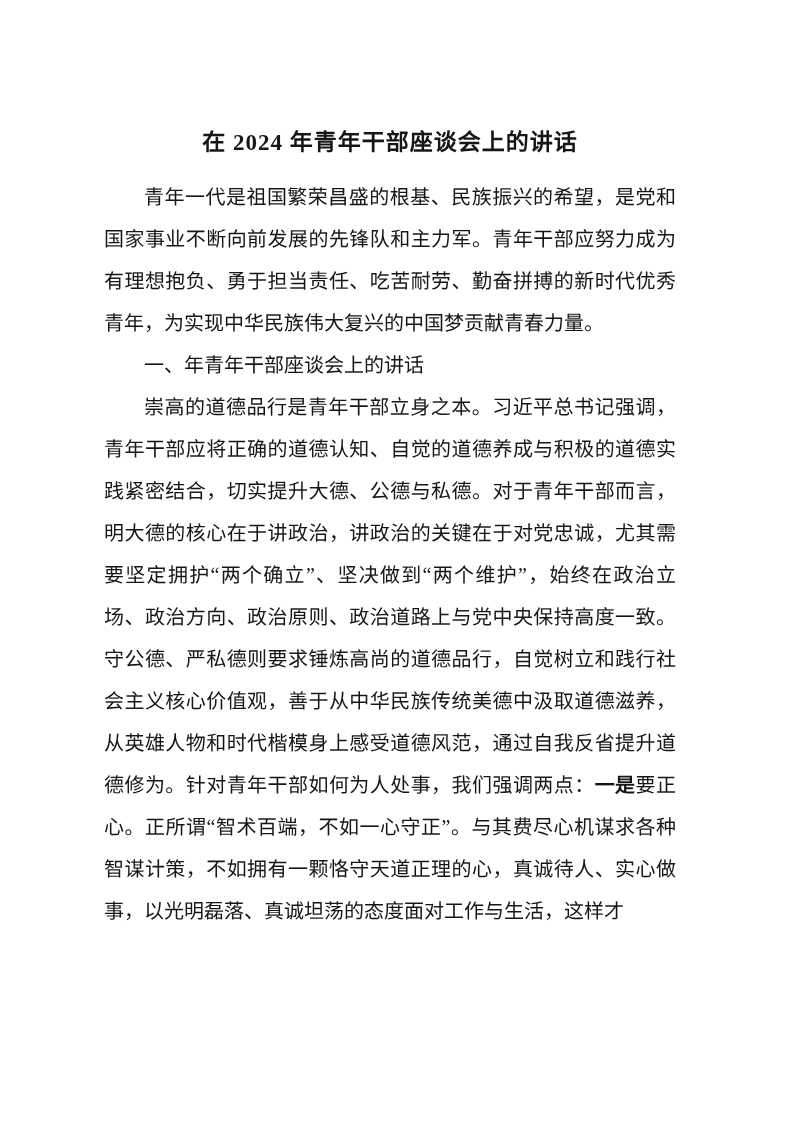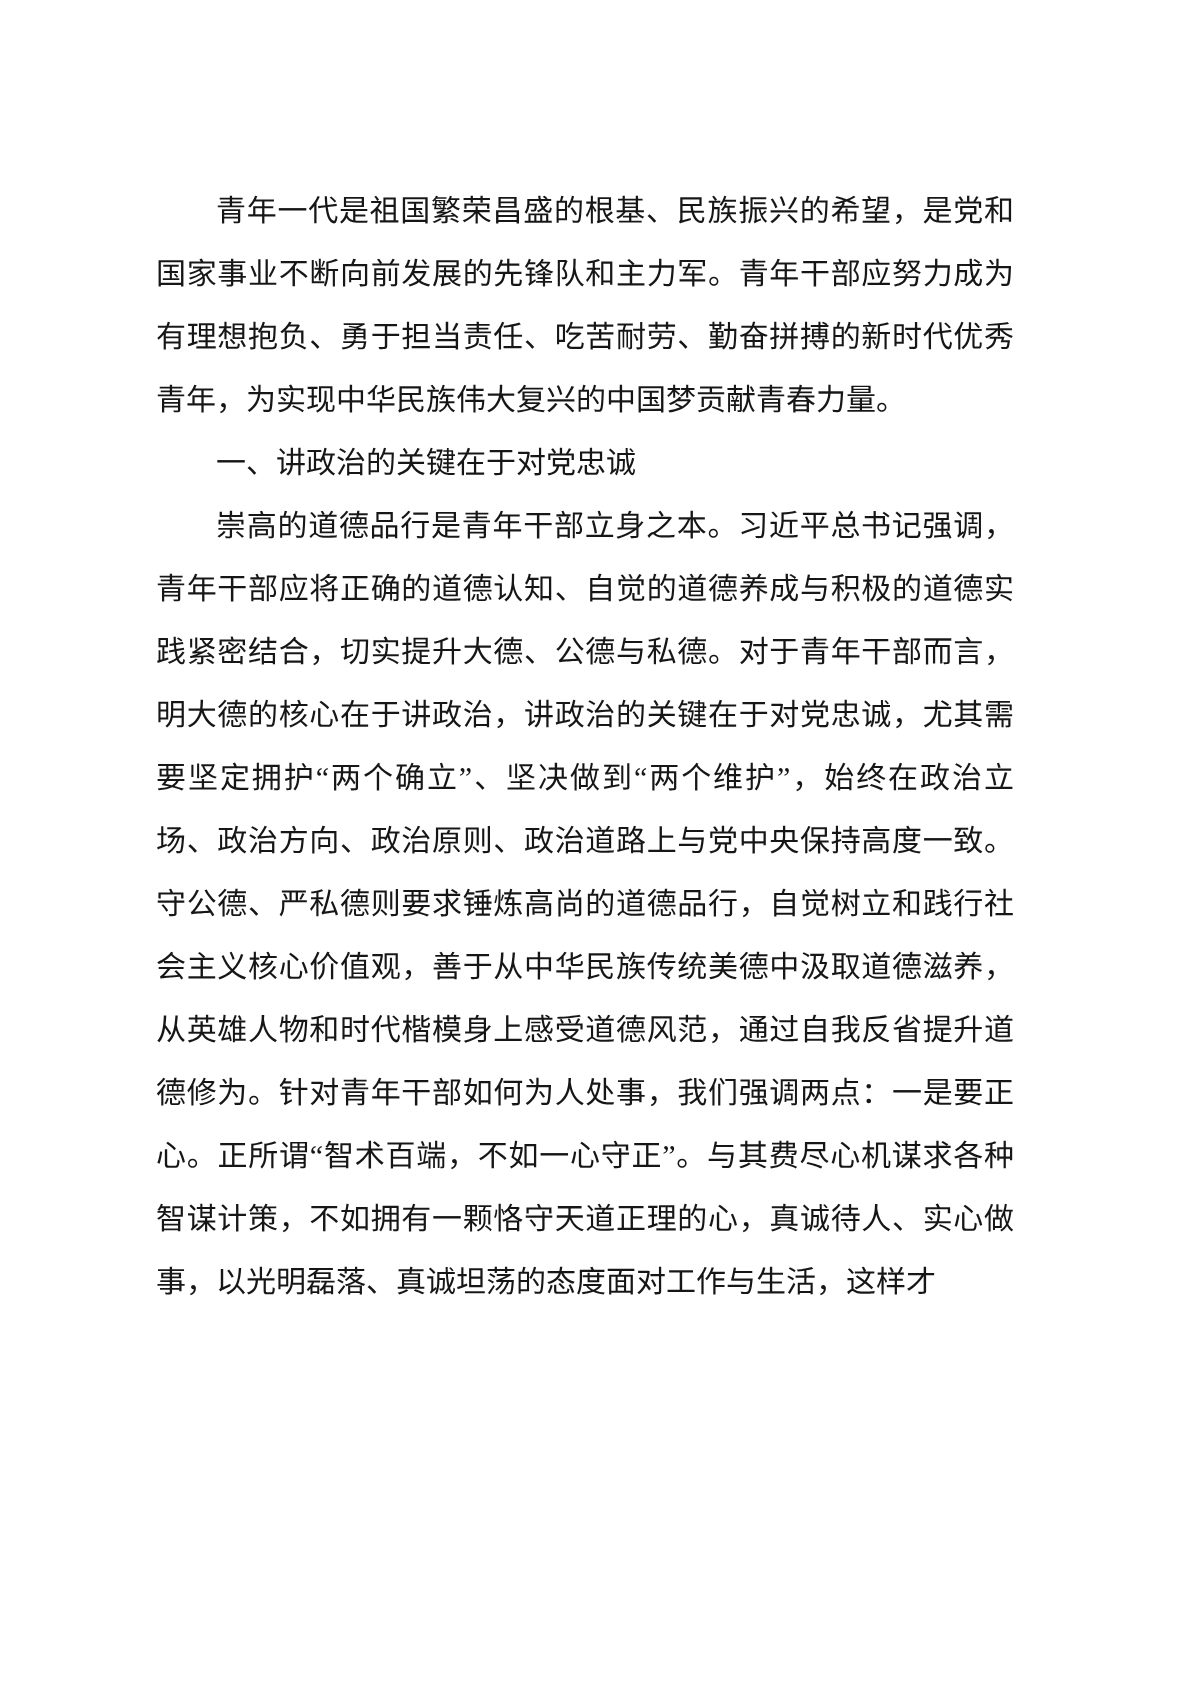--- a/index.html
+++ b/index.html
@@ -33,30 +33,31 @@
   .body-p {
     margin: 0;
     font-size: 20px;
     line-height: 42px;
     text-align: justify;
     text-justify: inter-ideograph;
     text-indent: 2em;
     letter-spacing: 0;
   }
   .run-bold {
-    font-weight: normal;
+    font-weight: bold;
   }
 </style>
 </head>
 <body>
 
 <div class="page">
   <div class="content">
 
+    <h1 class="doc-title">在 2024 年青年干部座谈会上的讲话</h1>
 
     <p class="body-p">青年一代是祖国繁荣昌盛的根基、民族振兴的希望，是党和国家事业不断向前发展的先锋队和主力军。青年干部应努力成为有理想抱负、勇于担当责任、吃苦耐劳、勤奋拼搏的新时代优秀青年，为实现中华民族伟大复兴的中国梦贡献青春力量。</p>
 
-    <p class="body-p">一、讲政治的关键在于对党忠诚</p>
+    <p class="body-p">一、年青年干部座谈会上的讲话</p>
 
     <p class="body-p"><span>崇高的道德品行是青年干部立身之本。习近平总书记强调，青年干部应将正确的道德认知、自觉的道德养成与积极的道德实践紧密结合，切实提升大德、公德与私德。对于青年干部而言，明大德的核心在于讲政治，讲政治的关键在于对党忠诚，尤其需要坚定拥护“两个确立”、坚决做到“两个维护”，始终在政治立场、政治方向、政治原则、政治道路上与党中央保持高度一致。守公德、严私德则要求锤炼高尚的道德品行，自觉树立和践行社会主义核心价值观，善于从中华民族传统美德中汲取道德滋养，从英雄人物和时代楷模身上感受道德风范，通过自我反省提升道德修为。针对青年干部如何为人处事，我们强调两点：</span><span class="run-bold">一是</span><span>要正心。正所谓“智术百端，不如一心守正”。与其费尽心机谋求各种智谋计策，不如拥有一颗恪守天道正理的心，真诚待人、实心做事，以光明磊落、真诚坦荡的态度面对工作与生活，这样才</span></p>
 
   </div>
 </div>
 
 </body></html>

